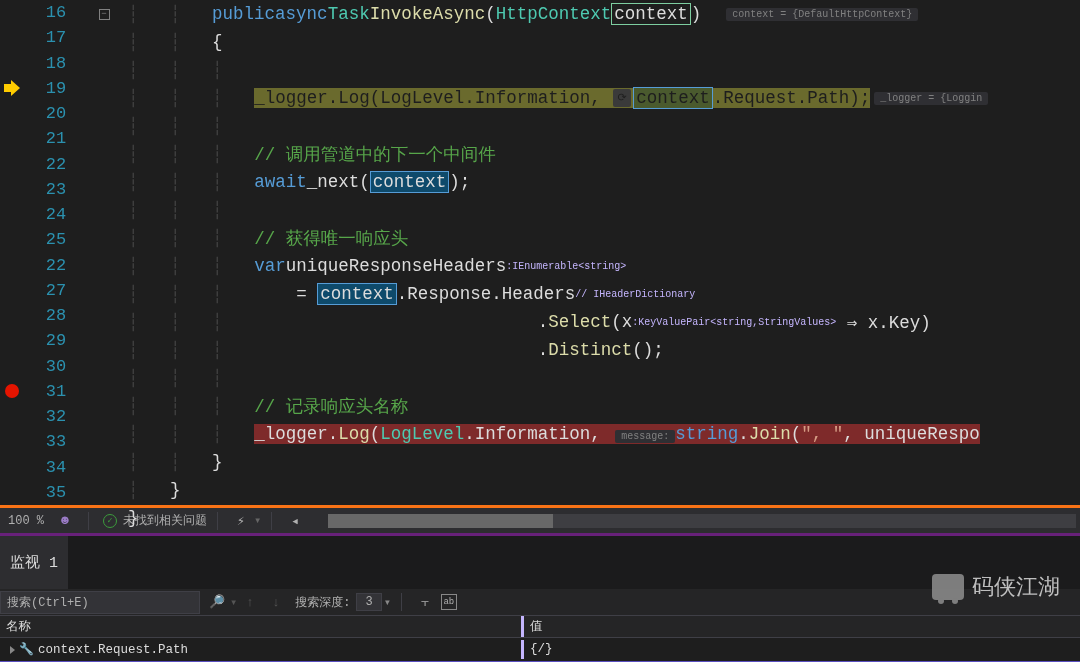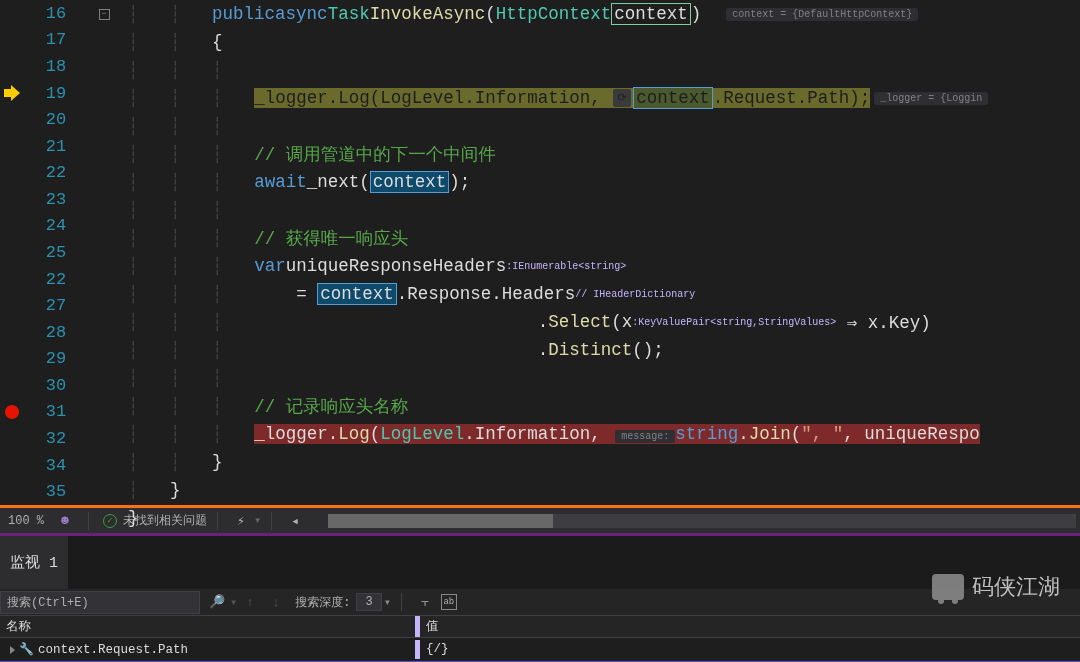--- a/index.html
+++ b/index.html
@@ -219,21 +219,21 @@
   margin-right: 4px;
 }
 .watch-header {
   background: #252526;
   border-top: 1px solid #3f3f46;
   border-bottom: 1px solid #3f3f46;
   display: flex;
   font-size: 12.5px;
   color: #dcdcdc;
 }
-.watch-col-name { width: 420px; padding: 2px 6px; border-right: 5px solid #c4b5fd; }
+.watch-col-name { width: 524px; padding: 2px 6px; border-right: 3px solid #c4b5fd; }
 .watch-col-value { flex: 1; padding: 2px 6px; }
 .watch-row {
   display: flex;
   font-size: 12.5px;
   color: #dcdcdc;
   padding: 2px 0;
 }
 .watch-row .watch-col-name { display: flex; align-items: center; gap: 4px; }
 .triangle-right {
   width: 0; height: 0;
@@ -377,20 +377,25 @@
     <div class="line-row">
         <div class="bp-col">
           <div class="breakpoint"></div>
         </div>
         <div class="line-num">31</div>
         <div class="fold-col"></div>
       </div>
     <div class="line-row">
         <div class="bp-col"></div>
         <div class="line-num">32</div>
+        <div class="fold-col"></div>
+      </div>
+    <div class="line-row">
+        <div class="bp-col"></div>
+        <div class="line-num">33</div>
         <div class="fold-col"></div>
       </div>
     <div class="line-row">
         <div class="bp-col"></div>
         <div class="line-num">34</div>
         <div class="fold-col"></div>
       </div>
     <div class="line-row">
         <div class="bp-col"></div>
         <div class="line-num">35</div>

